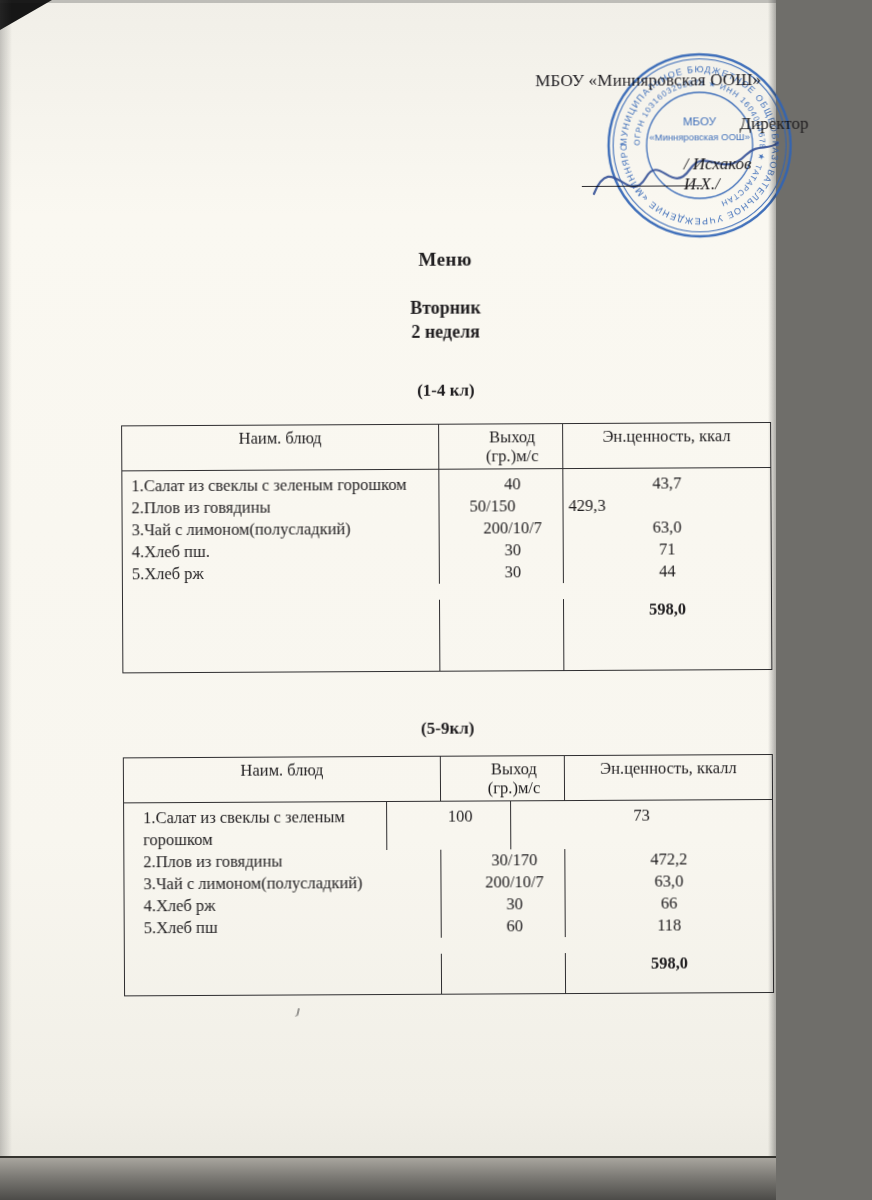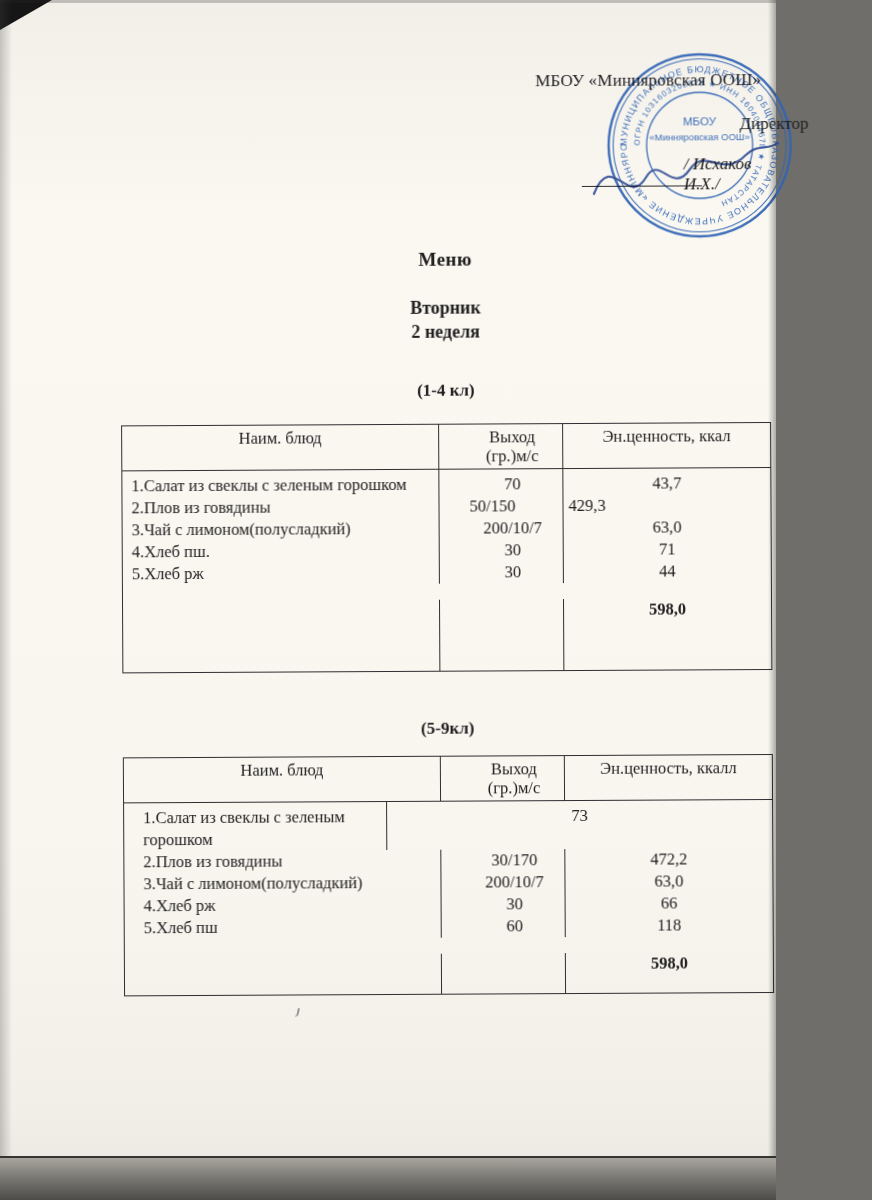--- a/index.html
+++ b/index.html
@@ -133,21 +133,21 @@
         <div class="cell c1">Наим. блюд</div>
         <div class="cell c2">
           <div>Выход</div>
           <div>(гр.)м/с</div>
         </div>
         <div class="cell c3">Эн.ценность, ккал</div>
       </div>
       <div class="tbody">
         <div class="trow first-body-row">
           <div class="cell c1 name">1.Салат из свеклы с зеленым горошком</div>
-          <div class="cell c2 out">70</div>
+          <div class="cell c2 out">40</div>
           <div class="cell c3 kcal">43,7</div>
         </div>
         <div class="trow">
           <div class="cell c1 name">2.Плов из говядины</div>
           <div class="cell c2 out"><span class="shift-left" style="display:inline-block">50/150</span></div>
           <div class="cell c3 kcal align-left">429,3</div>
         </div>
         <div class="trow">
           <div class="cell c1 name">3.Чай с лимоном(полусладкий)</div>
           <div class="cell c2 out">200/10/7</div>
@@ -183,20 +183,21 @@
         <div class="cell c1">Наим. блюд</div>
         <div class="cell c2">
           <div>Выход</div>
           <div>(гр.)м/с</div>
         </div>
         <div class="cell c3">Эн.ценность, ккалл</div>
       </div>
       <div class="tbody">
         <div class="trow first-body-row">
           <div class="cell c1 name narrow">1.Салат из свеклы с зеленым горошком</div>
+          <div class="cell c2 out">100</div>
           <div class="cell c3 kcal">73</div>
         </div>
         <div class="trow">
           <div class="cell c1 name">2.Плов из говядины</div>
           <div class="cell c2 out">30/170</div>
           <div class="cell c3 kcal">472,2</div>
         </div>
         <div class="trow">
           <div class="cell c1 name">3.Чай с лимоном(полусладкий)</div>
           <div class="cell c2 out">200/10/7</div>

